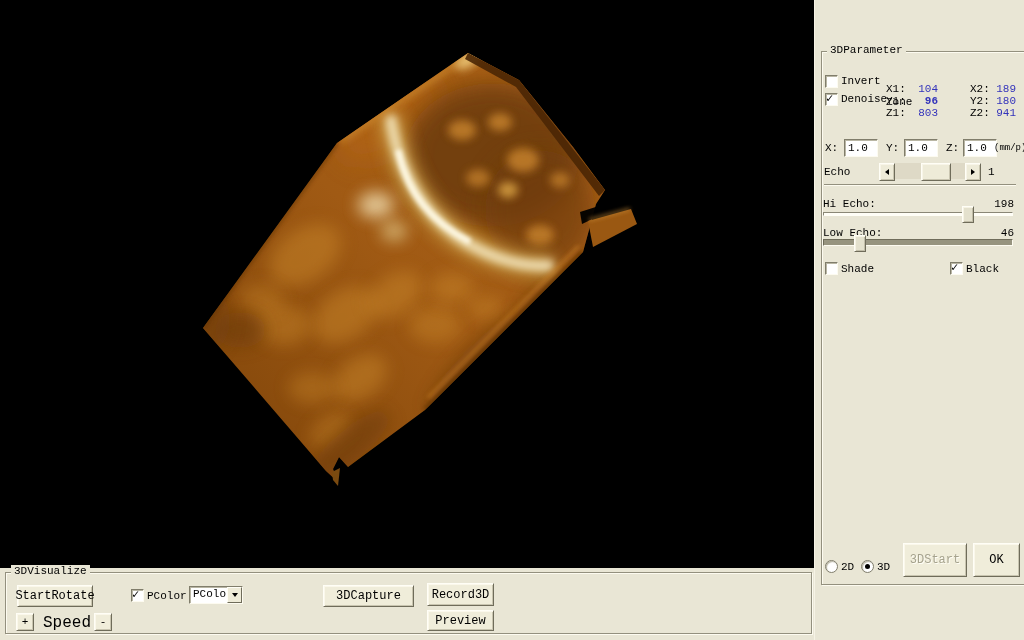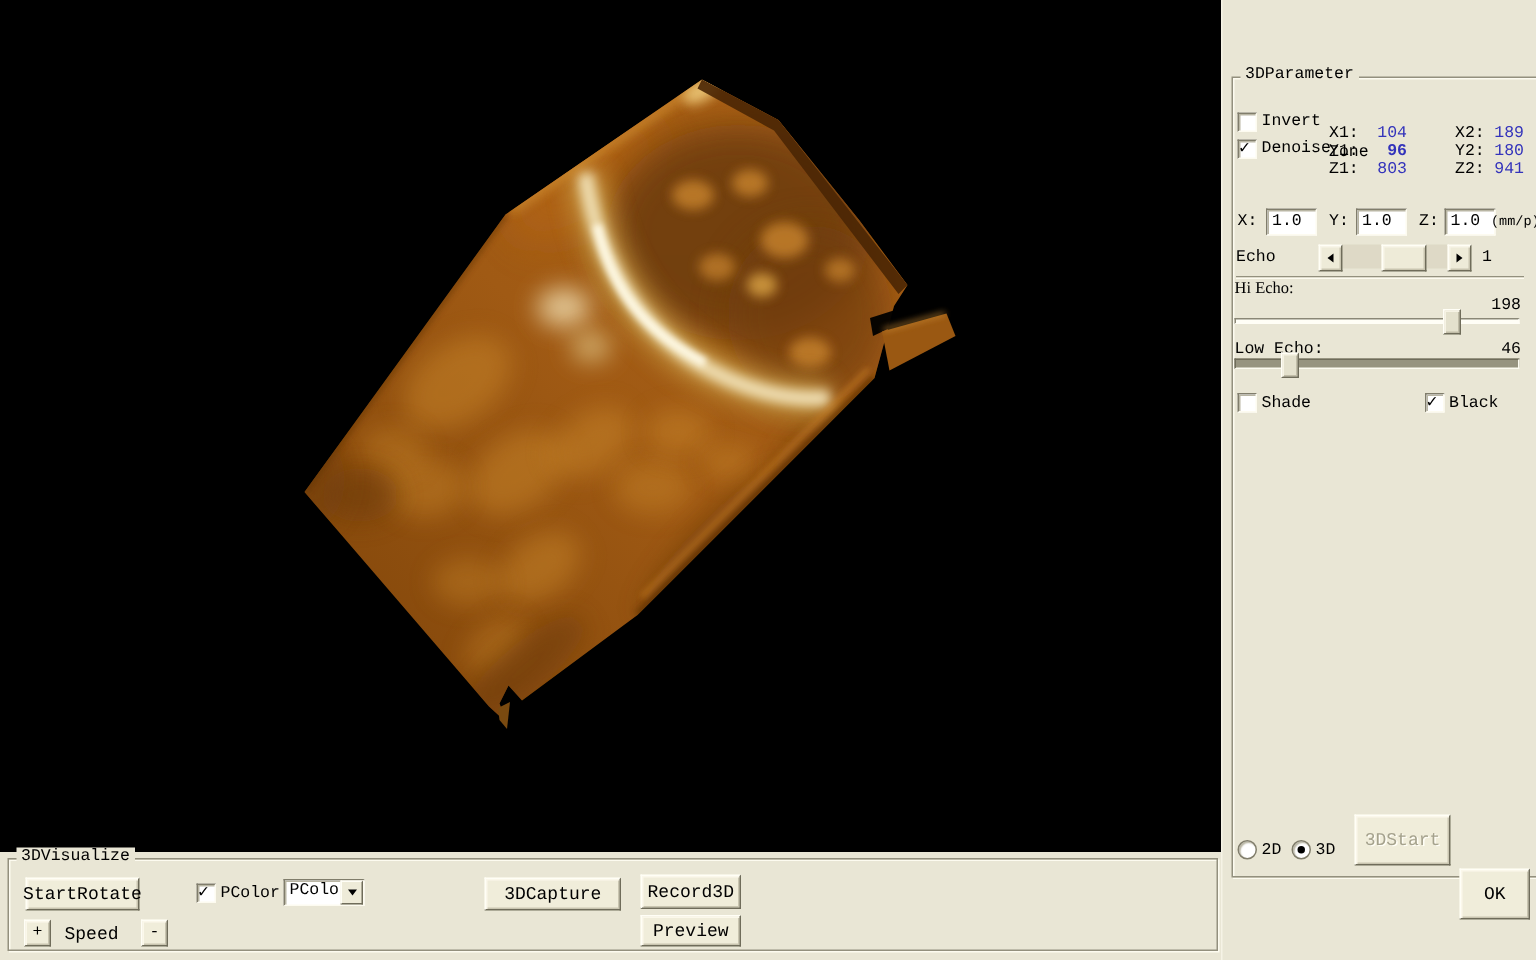--- a/index.html
+++ b/index.html
@@ -215,41 +215,41 @@
           </div>
         <div class="sb-thumb" style="left:42px;"></div>
         <div class="sb-btn" style="right:0;">
             <span class="tri-right"></span>
           </div>
       </div>
       <span class="lbl" style="left:166px;top:114px;">1</span>
 
       <div class="sep" style="left:2px;top:132px;width:192px;"></div>
 
-      <span class="lbl" style="left:1px;top:134px;font-family:Liberation Serif, serif;">Hi Echo:</span>
+      <span class="lbl" style="left:1px;top:146px;">Hi Echo:</span>
       <span class="lbl val-right" style="left:160px;top:146px;width:32px;">198</span>
       <div class="strack-light" style="left:1px;top:160px;width:188px;"></div>
       <div class="sthumb" style="left:140px;top:154px;"></div>
 
       <span class="lbl" style="left:1px;top:175px;">Low Echo:</span>
       <span class="lbl val-right" style="left:160px;top:175px;width:32px;">46</span>
       <div class="strack-dark" style="left:1px;top:187px;width:188px;"></div>
       <div class="sthumb" style="left:32px;top:183px;"></div>
 
       <span class="cb" style="left:3px;top:210px;"></span>
       <span class="lbl" style="left:19px;top:211px;">Shade</span>
       <span class="cb checked" style="left:128px;top:210px;"></span>
       <span class="lbl" style="left:144px;top:211px;">Black</span>
 
       <span class="radio" style="left:3px;top:508px;"></span>
       <span class="lbl" style="left:19px;top:509px;">2D</span>
       <span class="radio selected" style="left:39px;top:508px;"></span>
       <span class="lbl" style="left:55px;top:509px;">3D</span>
       <button class="btn disabled" style="left:81px;top:491px;width:64px;height:34px;">3DStart</button>
-      <button class="btn" style="left:151px;top:491px;width:47px;height:34px;margin-top:36px;">OK</button>
+      <button class="btn" style="left:151px;top:491px;width:47px;height:34px;">OK</button>
     </div>
   </div>
 
   <div id="bottombar">
     <div class="groupbox" style="left:5px;top:4px;width:805px;height:60px;">
       <span class="gtitle">3DVisualize</span>
 
       <button class="btn" style="left:11px;top:12px;width:76px;height:22px;">StartRotate</button>
 
       <span class="cb checked" style="left:125px;top:16px;"></span>
@@ -260,18 +260,18 @@
         <span class="cbtn">
             <span class="tri-down"></span>
           </span>
       </div>
 
       <button class="btn" style="left:317px;top:12px;width:91px;height:22px;">3DCapture</button>
       <button class="btn" style="left:421px;top:10px;width:67px;height:23px;">Record3D</button>
       <button class="btn" style="left:421px;top:37px;width:67px;height:21px;font-family:Liberation Mono, monospace;">Preview</button>
 
       <button class="btn" style="left:10px;top:40px;width:18px;height:18px;font-size:11px;">+</button>
-      <span class="lbl" style="left:37px;top:44px;font-size:12px;">Speed</span>
+      <span class="lbl" style="left:37px;top:44px;font-size:16px;">Speed</span>
       <button class="btn" style="left:88px;top:40px;width:18px;height:18px;font-size:11px;">-</button>
     </div>
   </div>
 
 </div>
 
 </body></html>

